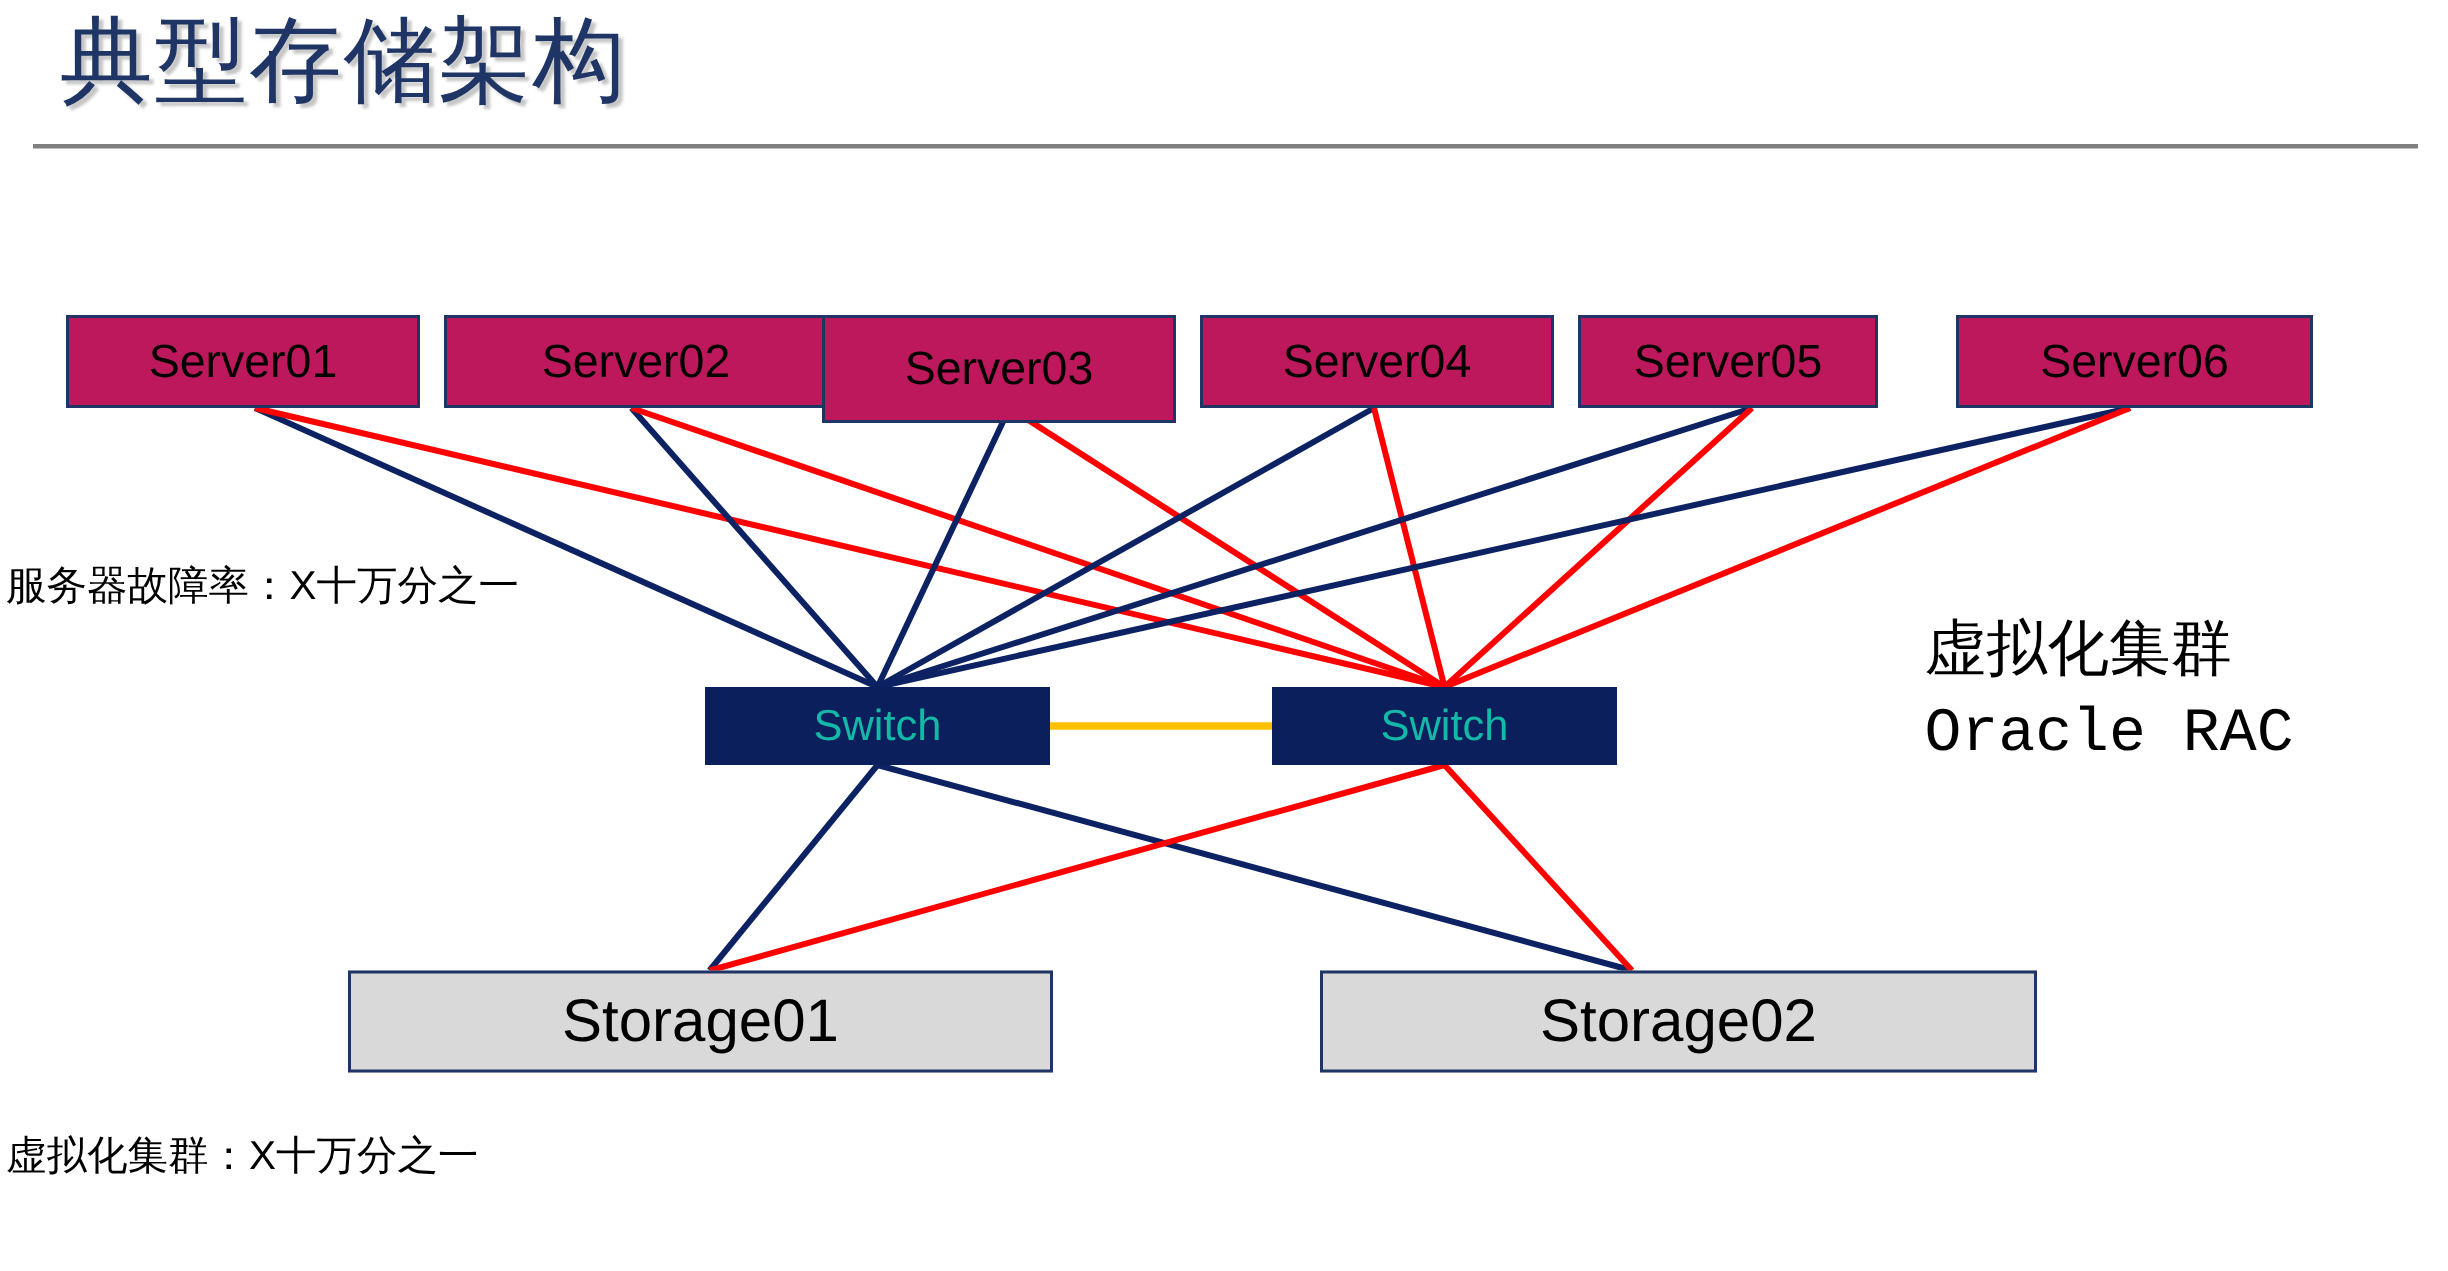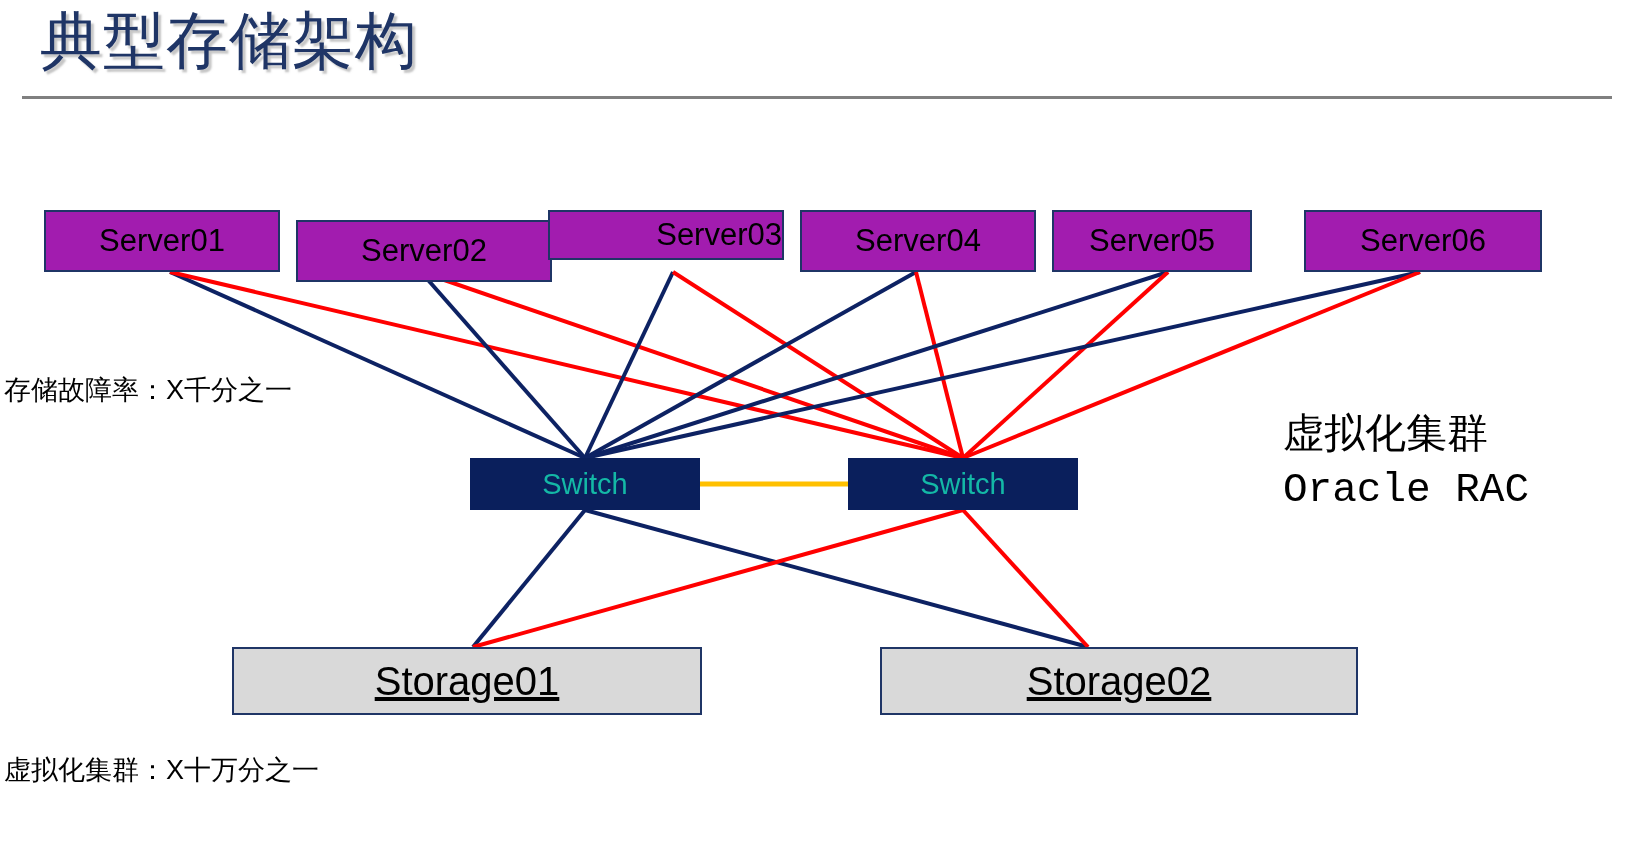--- a/index.html
+++ b/index.html
@@ -57,33 +57,32 @@
   
   .node {
     position: absolute;
     box-sizing: border-box;
     display: flex;
     align-items: center;
     justify-content: center;
     white-space: nowrap;
   }
   .node.server {
-    background: #a21caf;
+    background: #be185d;
     border: 2px solid #1f3566;
     font-size: 31px;
     color: #000000;
     height: 62px;
   }
   .node.storage {
     background: #d9d9d9;
     border: 2px solid #1f3566;
     font-size: 40px;
     color: #000000;
     height: 62px;
-    text-decoration: underline;
   }
   .node.switch {
     background: #0a1f5c;
     border: none;
     font-size: 29px;
     color: #14b8a6;
     height: 52px;
   }
 
   
@@ -129,24 +128,24 @@
       <line x1="700" y1="484" x2="848" y2="484" stroke="#ffc000" stroke-width="5" stroke-linecap="butt"></line>
       <line x1="585" y1="510" x2="473" y2="647" stroke="#0d2263" stroke-width="4" stroke-linecap="butt"></line>
       <line x1="585" y1="510" x2="1088" y2="647" stroke="#0d2263" stroke-width="4" stroke-linecap="butt"></line>
       <line x1="963" y1="510" x2="473" y2="647" stroke="#ff0000" stroke-width="4" stroke-linecap="butt"></line>
       <line x1="963" y1="510" x2="1088" y2="647" stroke="#ff0000" stroke-width="4" stroke-linecap="butt"></line>
     </svg>
 
   <div class="node server" style="left: 44px; top: 210px; width: 236px; height: 62px;">
     <span>Server01</span>
   </div>
-  <div class="node server" style="left: 296px; top: 220px; width: 256px; height: 62px;">
+  <div class="node server" style="left: 296px; top: 210px; width: 256px; height: 62px;">
     <span>Server02</span>
   </div>
-  <div class="node server" style="left: 548px; top: 210px; width: 236px; height: 50px; justify-content: flex-end;">
+  <div class="node server" style="left: 548px; top: 210px; width: 236px; height: 72px;">
     <span>Server03</span>
   </div>
   <div class="node server" style="left: 800px; top: 210px; width: 236px; height: 62px;">
     <span>Server04</span>
   </div>
   <div class="node server" style="left: 1052px; top: 210px; width: 200px; height: 62px;">
     <span>Server05</span>
   </div>
   <div class="node server" style="left: 1304px; top: 210px; width: 238px; height: 62px;">
     <span>Server06</span>
@@ -159,21 +158,21 @@
     <span>Switch</span>
   </div>
 
   <div class="node storage" style="left: 232px; top: 647px; width: 470px; height: 68px;">
     <span>Storage01</span>
   </div>
   <div class="node storage" style="left: 848px; top: 647px; width: 478px; height: 68px; margin-left: 32px;">
     <span>Storage02</span>
   </div>
 
-  <div class="annot" style="left:4px; top:372px;">存储故障率：X千分之一</div>
+  <div class="annot" style="left:4px; top:372px;">服务器故障率：X十万分之一</div>
 
   <div class="annot" style="left:4px; top:752px;">虚拟化集群：X十万分之一</div>
 
   <div class="cluster-note">
     <div>虚拟化集群</div>
     <div>Oracle RAC</div>
   </div>
 
 </div>
 

